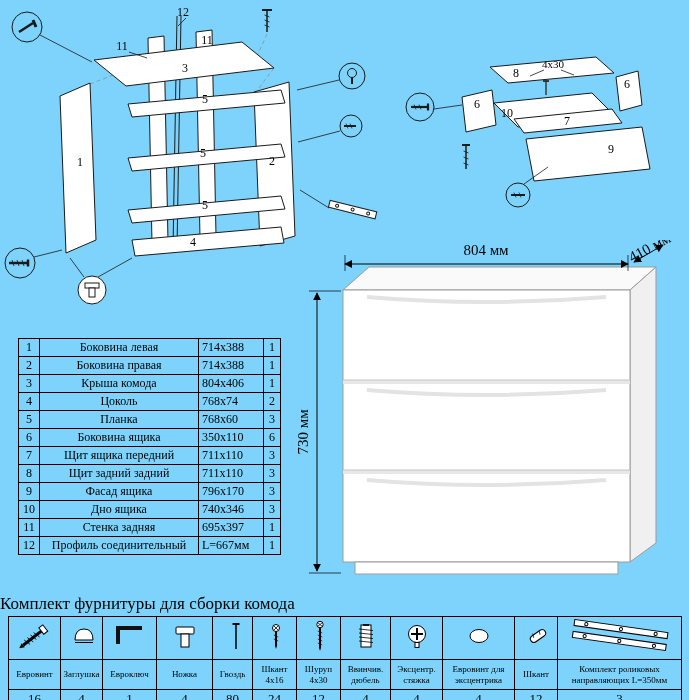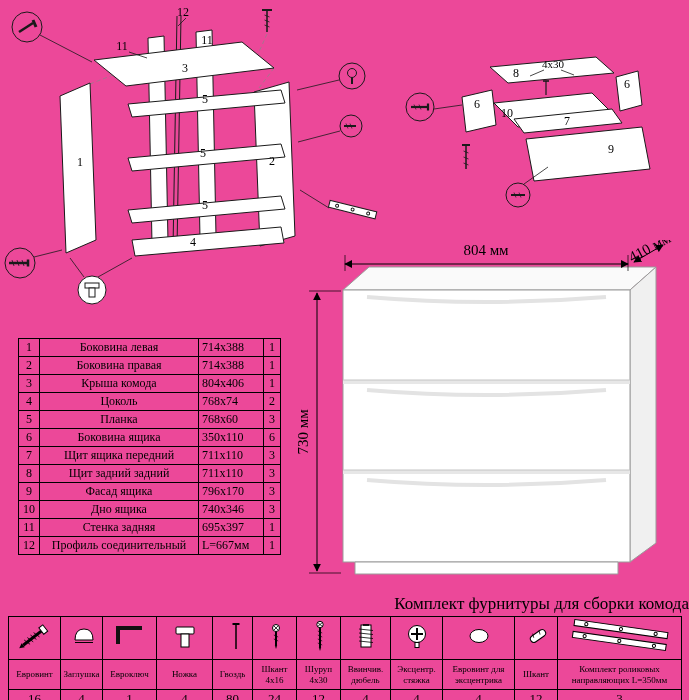--- a/index.html
+++ b/index.html
@@ -1,31 +1,31 @@
 <!DOCTYPE html>
 <html><head>
 <meta charset="utf-8">
 <style>
   html,body{margin:0;padding:0;background:#fff;}
-  #page{position:relative;width:689px;height:700px;background:#ec4899;overflow:hidden;
+  #page{position:relative;width:689px;height:700px;background:#7dd3fc;overflow:hidden;
         font-family:"Liberation Serif", serif;color:#000;}
   svg text{font-family:"Liberation Serif", serif;fill:#000;}
 
   
   #parts-table{position:absolute;left:18px;top:338px;border-collapse:collapse;
                font-size:12px;table-layout:fixed;}
   #parts-table td{border:1px solid #000;height:17px;line-height:17px;
                   padding:0 3px;white-space:nowrap;overflow:hidden;}
   #parts-table td.c-num{width:18px;text-align:center;padding:0 1px;}
   #parts-table td.c-name{width:152px;text-align:center;}
   #parts-table td.c-size{width:58px;text-align:left;}
   #parts-table td.c-qty{width:14px;text-align:center;padding:0 1px;}
 
   
-  #hw-title{position:absolute;left:0;top:594px;width:689px;text-align:right;
+  #hw-title{position:absolute;left:0;top:594px;width:689px;text-align:left;
             font-size:17px;}
 
   
   #hw-table{position:absolute;left:8px;top:616px;width:673px;border-collapse:collapse;
             table-layout:fixed;}
   #hw-table td{border:1px solid #000;text-align:center;vertical-align:middle;padding:1px;}
   #hw-table tr.icons td{height:38px;}
   #hw-table tr.names td{font-size:9px;line-height:1.15;height:27px;}
   #hw-table tr.qtys td{font-size:13px;height:16px;}
 

